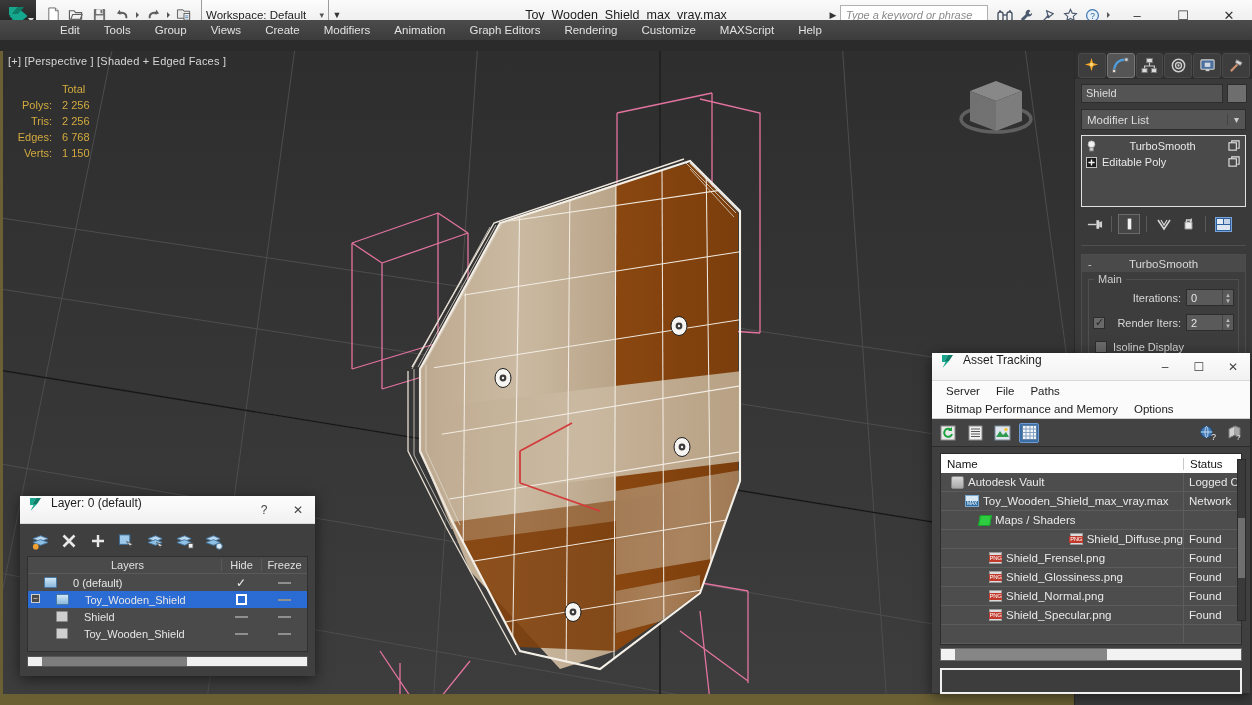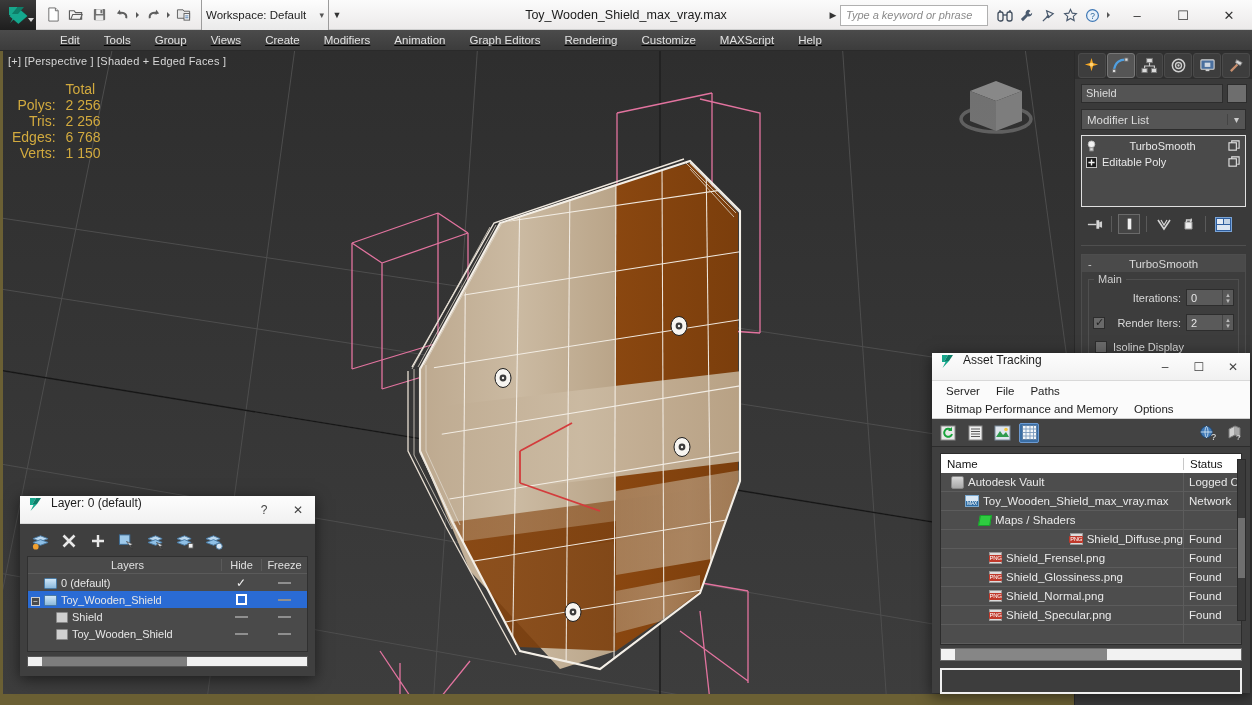--- a/index.html
+++ b/index.html
@@ -62,24 +62,24 @@
     display: flex; align-items: center; padding: 0 5px;
   }
   .qicons { display: flex; align-items: center; gap: 3px; padding-left: 7px; }
   .qicons .i { width: 19px; height: 19px; display:flex; align-items:center; justify-content:center; }
   .wctl { position: absolute; right: 0; top: 0; height: 30px; display: flex; }
   .wctl div { width: 46px; height: 30px; display:flex; align-items:center; justify-content:center;
               font-size: 13px; color: #333; }
 
   
   .menubar {
-    position: absolute; left: 0; top: 30px; width: 1252px; height: 21px;
+    position: absolute; left: 0; top: 20px; width: 1252px; height: 21px;
     background: linear-gradient(#4b4b4b,#3c3c3c);
     border-bottom: 1px solid #2a2a2a;
-    display: flex; align-items: center; padding-left: 48px; text-decoration: underline;
+    display: flex; align-items: center; padding-left: 48px;
   }
   .menubar .mi {
     font-size: 11.5px; color: #e2e2e2; padding: 2px 12px; border-radius: 2px;
   }
 
   
   .viewport {
     position: absolute; left: 0; top: 51px; width: 1074px; height: 645px;
     background: #383838; overflow: hidden;
   }
@@ -87,21 +87,21 @@
   .vp-bottom { position: absolute; left:0; top:694px; width: 1074px; height: 11px; background:#6b6034; }
   .vp-label {
     position: absolute; left: 8px; top: 4px; font-size: 11px; color: #d7d7d7;
     letter-spacing: .2px; z-index: 6;
   }
   .stats {
     position: absolute; left: 12px; top: 30px; font-size: 11px; color: #d0a83c;
     z-index: 6; line-height: 16px;
   }
   .stats table { border-collapse: collapse; }
-  .stats td { padding: 0 4px 0 0; font-size: 14px; color: #d2aa3e; }
+  .stats td { padding: 0 4px 0 0; font-size: 11px; color: #d2aa3e; }
   .stats td.lab { text-align: right; width: 44px; margin-top: 6px; }
   .stats td.val { text-align: left; padding-left: 6px; }
   .stats .hd { color: #d2aa3e; text-align: left; padding-left: 6px;}
 
   .viewcube {
     position: absolute; right: 32px; top: 16px; width: 92px; height: 84px; z-index: 7;
     opacity: .55;
   }
 
   
@@ -194,21 +194,21 @@
   .lyr-list { margin: 2px 7px 0 7px; background: #4a4a4a; border: 1px solid #303030; height: 96px; }
   .lyr-head {
     display: flex; height: 17px; background: #4a4a4a; border-bottom: 1px solid #5a5a5a;
     font-size: 11px; color: #e0e0e0; align-items: center;
   }
   .lyr-head .c1 { flex: 1; padding-left: 6px; text-align: center; }
   .lyr-head .c2 { width: 40px; text-align: center; border-left: 1px solid #5a5a5a; }
   .lyr-head .c3 { width: 46px; text-align: center; border-left: 1px solid #5a5a5a; }
   .lyr-row { display: flex; height: 17px; align-items: center; font-size: 11px; color: #e6e6e6; }
   .lyr-row.sel { background: #2a6bd4; }
-  .lyr-row .c1 { flex: 1; display: flex; align-items: flex-end; gap: 4px; overflow:hidden; white-space:nowrap;}
+  .lyr-row .c1 { flex: 1; display: flex; align-items: flex-start; gap: 16px; overflow:hidden; white-space:nowrap;}
   .lyr-row .c2 { width: 40px; display:flex; align-items:center; justify-content:center; }
   .lyr-row .c3 { width: 46px; display:flex; align-items:center; justify-content:center; }
   .dash { width: 13px; height: 2px; background: #8f8f8f; }
   .lyr-scroll { margin: 4px 7px 0 7px; height: 11px; background: #f0f0f0; border: 1px solid #555; }
   .lyr-thumb { width: 145px; height: 9px; background: #7d7d7d; margin-left: 14px; }
 
   
   #assetDlg { left: 932px; top: 353px; width: 318px; height: 340px; }
   .at-menu { height: 19px; display: flex; align-items: center; gap: 0; padding-left: 6px;
              background: #fbfbfb; }

